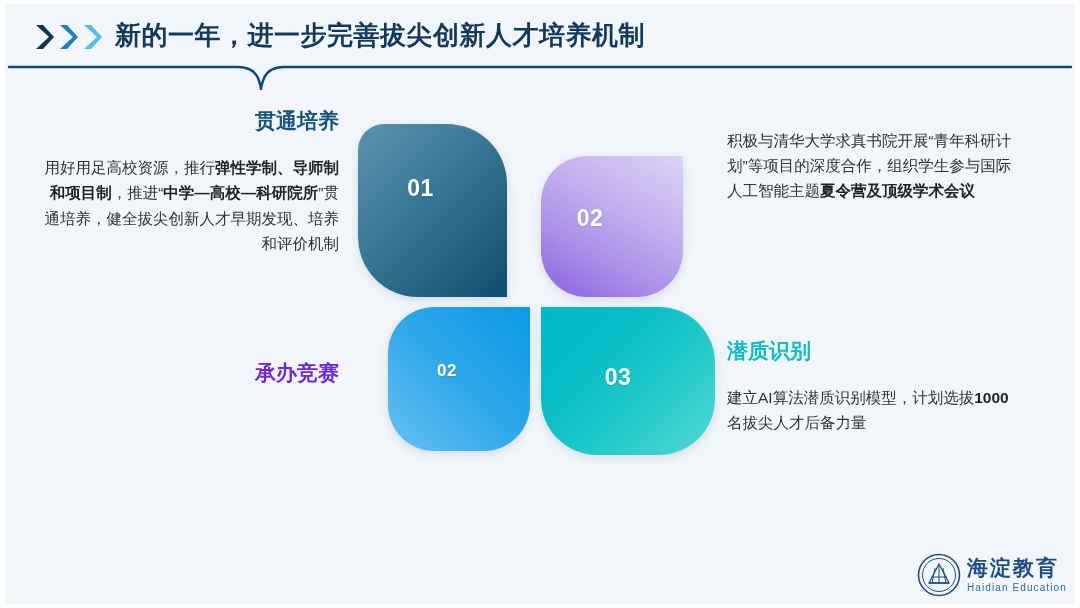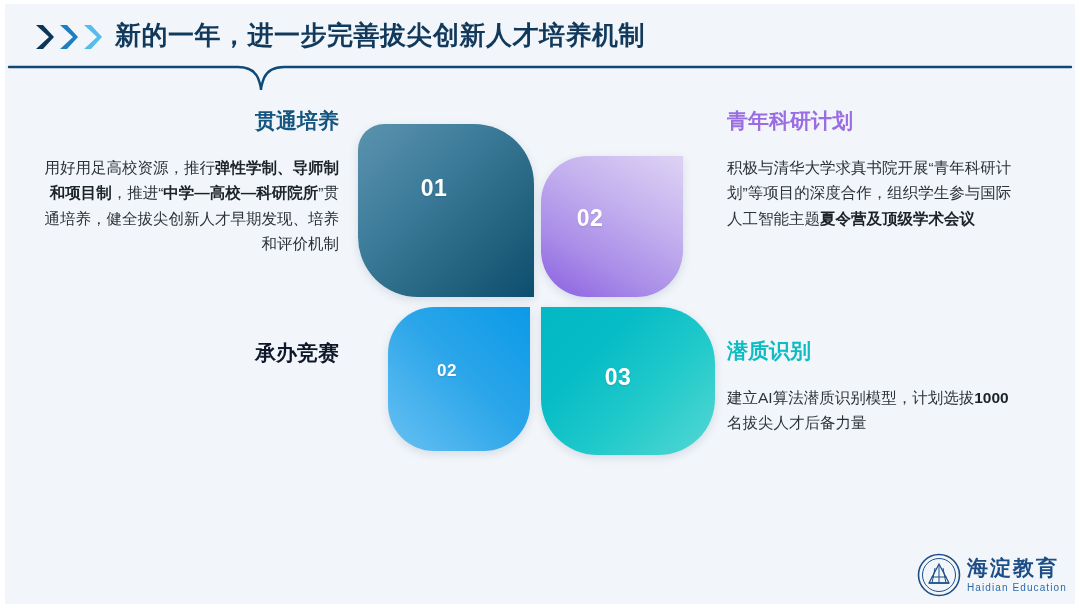--- a/index.html
+++ b/index.html
@@ -48,21 +48,21 @@
     display:flex; align-items:center; justify-content:center;
     box-shadow:0 3px 10px rgba(20,50,90,.13);
   }
   .petal span {
     color:#ffffff; font-weight:700; font-size:21px;
     letter-spacing:.5px;
     text-shadow:0 1px 2px rgba(0,0,0,.12);
   }
 
   #petal-01 {
-    left:8px; top:10px; width:176px; height:173px;
+    left:8px; top:10px; width:149px; height:173px;
     border-radius:26px 60px 0 60px;
     background:linear-gradient(135deg,#5c93ae 0%,#3e7d9c 35%,#296884 65%,#0d4d6e 100%);
   }
   #petal-01 span { font-size:23px; transform:translate(-12px,-22px); }
 
   #petal-02 {
     left:191px; top:42px; width:142px; height:141px;
     border-radius:46px 0 46px 46px;
     background:linear-gradient(210deg,#ddd3f4 0%,#c2aeee 40%,#a98ce8 70%,#8a5fe0 100%);
   }
@@ -85,21 +85,21 @@
   
   .block { position:absolute; }
   .block h3 { font-size:21px; font-weight:700; line-height:1.3; margin-bottom:9px;font-family:Liberation Serif, serif; }
   .block p  { font-size:15.5px; line-height:1.62; color:#2b3238;margin-top:20px; }
   .block b  { font-weight:700; color:#1b2228; }
 
   #blk-01 { left:34px;  top:104px; width:300px; text-align:right; }
   #blk-01 h3 { color:#15557f; }
 
   #blk-04 { left:34px;  top:336px; width:300px; text-align:right; }
-  #blk-04 h3 { color:#0f172a; }
+  #blk-04 h3 { color:#6d28d9;margin-top:20px; }
 
   #blk-02 { left:722px; top:104px; width:290px; text-align:left; }
   #blk-02 h3 { color:#9a6de4; }
 
   #blk-03 { left:722px; top:334px; width:290px; text-align:left; }
   #blk-03 h3 { color:#0bbcc3; }
 
   
   #logo { position:absolute; left:912px; top:549px; width:150px; height:46px; }
   #logo-mark { position:absolute; left:0; top:0; width:44px; height:44px; }
@@ -157,21 +157,20 @@
   <div class="block" id="blk-01">
     <h3>贯通培养</h3>
     <p><span>用好用足高校资源，推行</span><b>弹性学制、导师制和项目制</b><span>，推进“</span><b>中学—高校—科研院所</b><span>”贯通培养，健全拔尖创新人才早期发现、培养和评价机制</span></p>
   </div>
 
   <div class="block" id="blk-04">
     <h3>承办竞赛</h3>
   </div>
 
   <div class="block" id="blk-02">
-    <h3>青年科研计划</h3>
     <p><span>积极与清华大学求真书院开展“青年科研计划”等项目的深度合作，组织学生参与国际人工智能主题</span><b>夏令营及顶级学术会议</b></p>
   </div>
 
   <div class="block" id="blk-03">
     <h3>潜质识别</h3>
     <p><span>建立AI算法潜质识别模型，计划选拔</span><b>1000</b><span>名拔尖人才后备力量</span></p>
   </div>
 
   <div id="logo">
     <svg id="logo-mark" viewBox="0 0 44 44">

